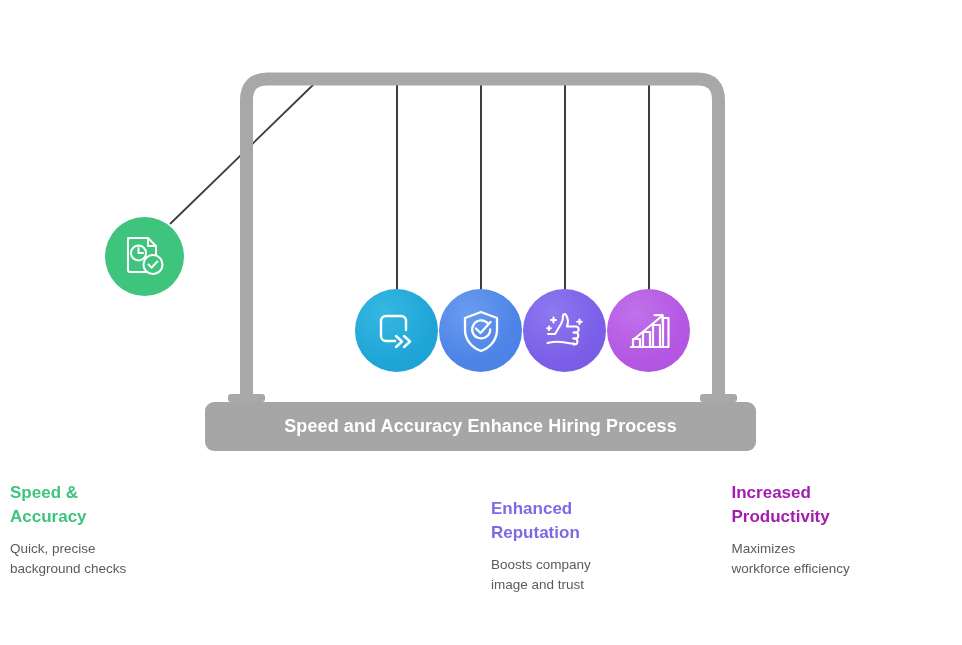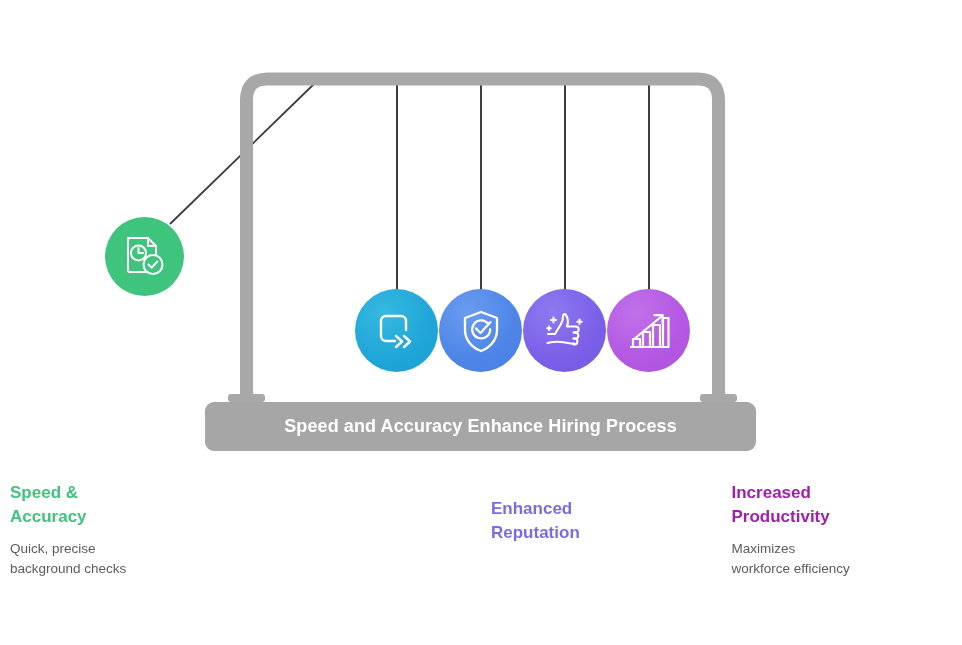--- a/index.html
+++ b/index.html
@@ -183,20 +183,22 @@
 background checks</div>
     </div>
 
 
     <div class="caption-col">
     </div>
 
     <div class="caption-col">
       <div class="caption-title" style="color: rgb(123, 106, 232); margin-top: 16px;">Enhanced
 Reputation</div>
+      <div class="caption-desc">Boosts company
+image and trust</div>
     </div>
 
     <div class="caption-col">
       <div class="caption-title" style="color: #a21caf;">Increased
 Productivity</div>
       <div class="caption-desc">Maximizes
 workforce efficiency</div>
     </div>
 
   </div>

